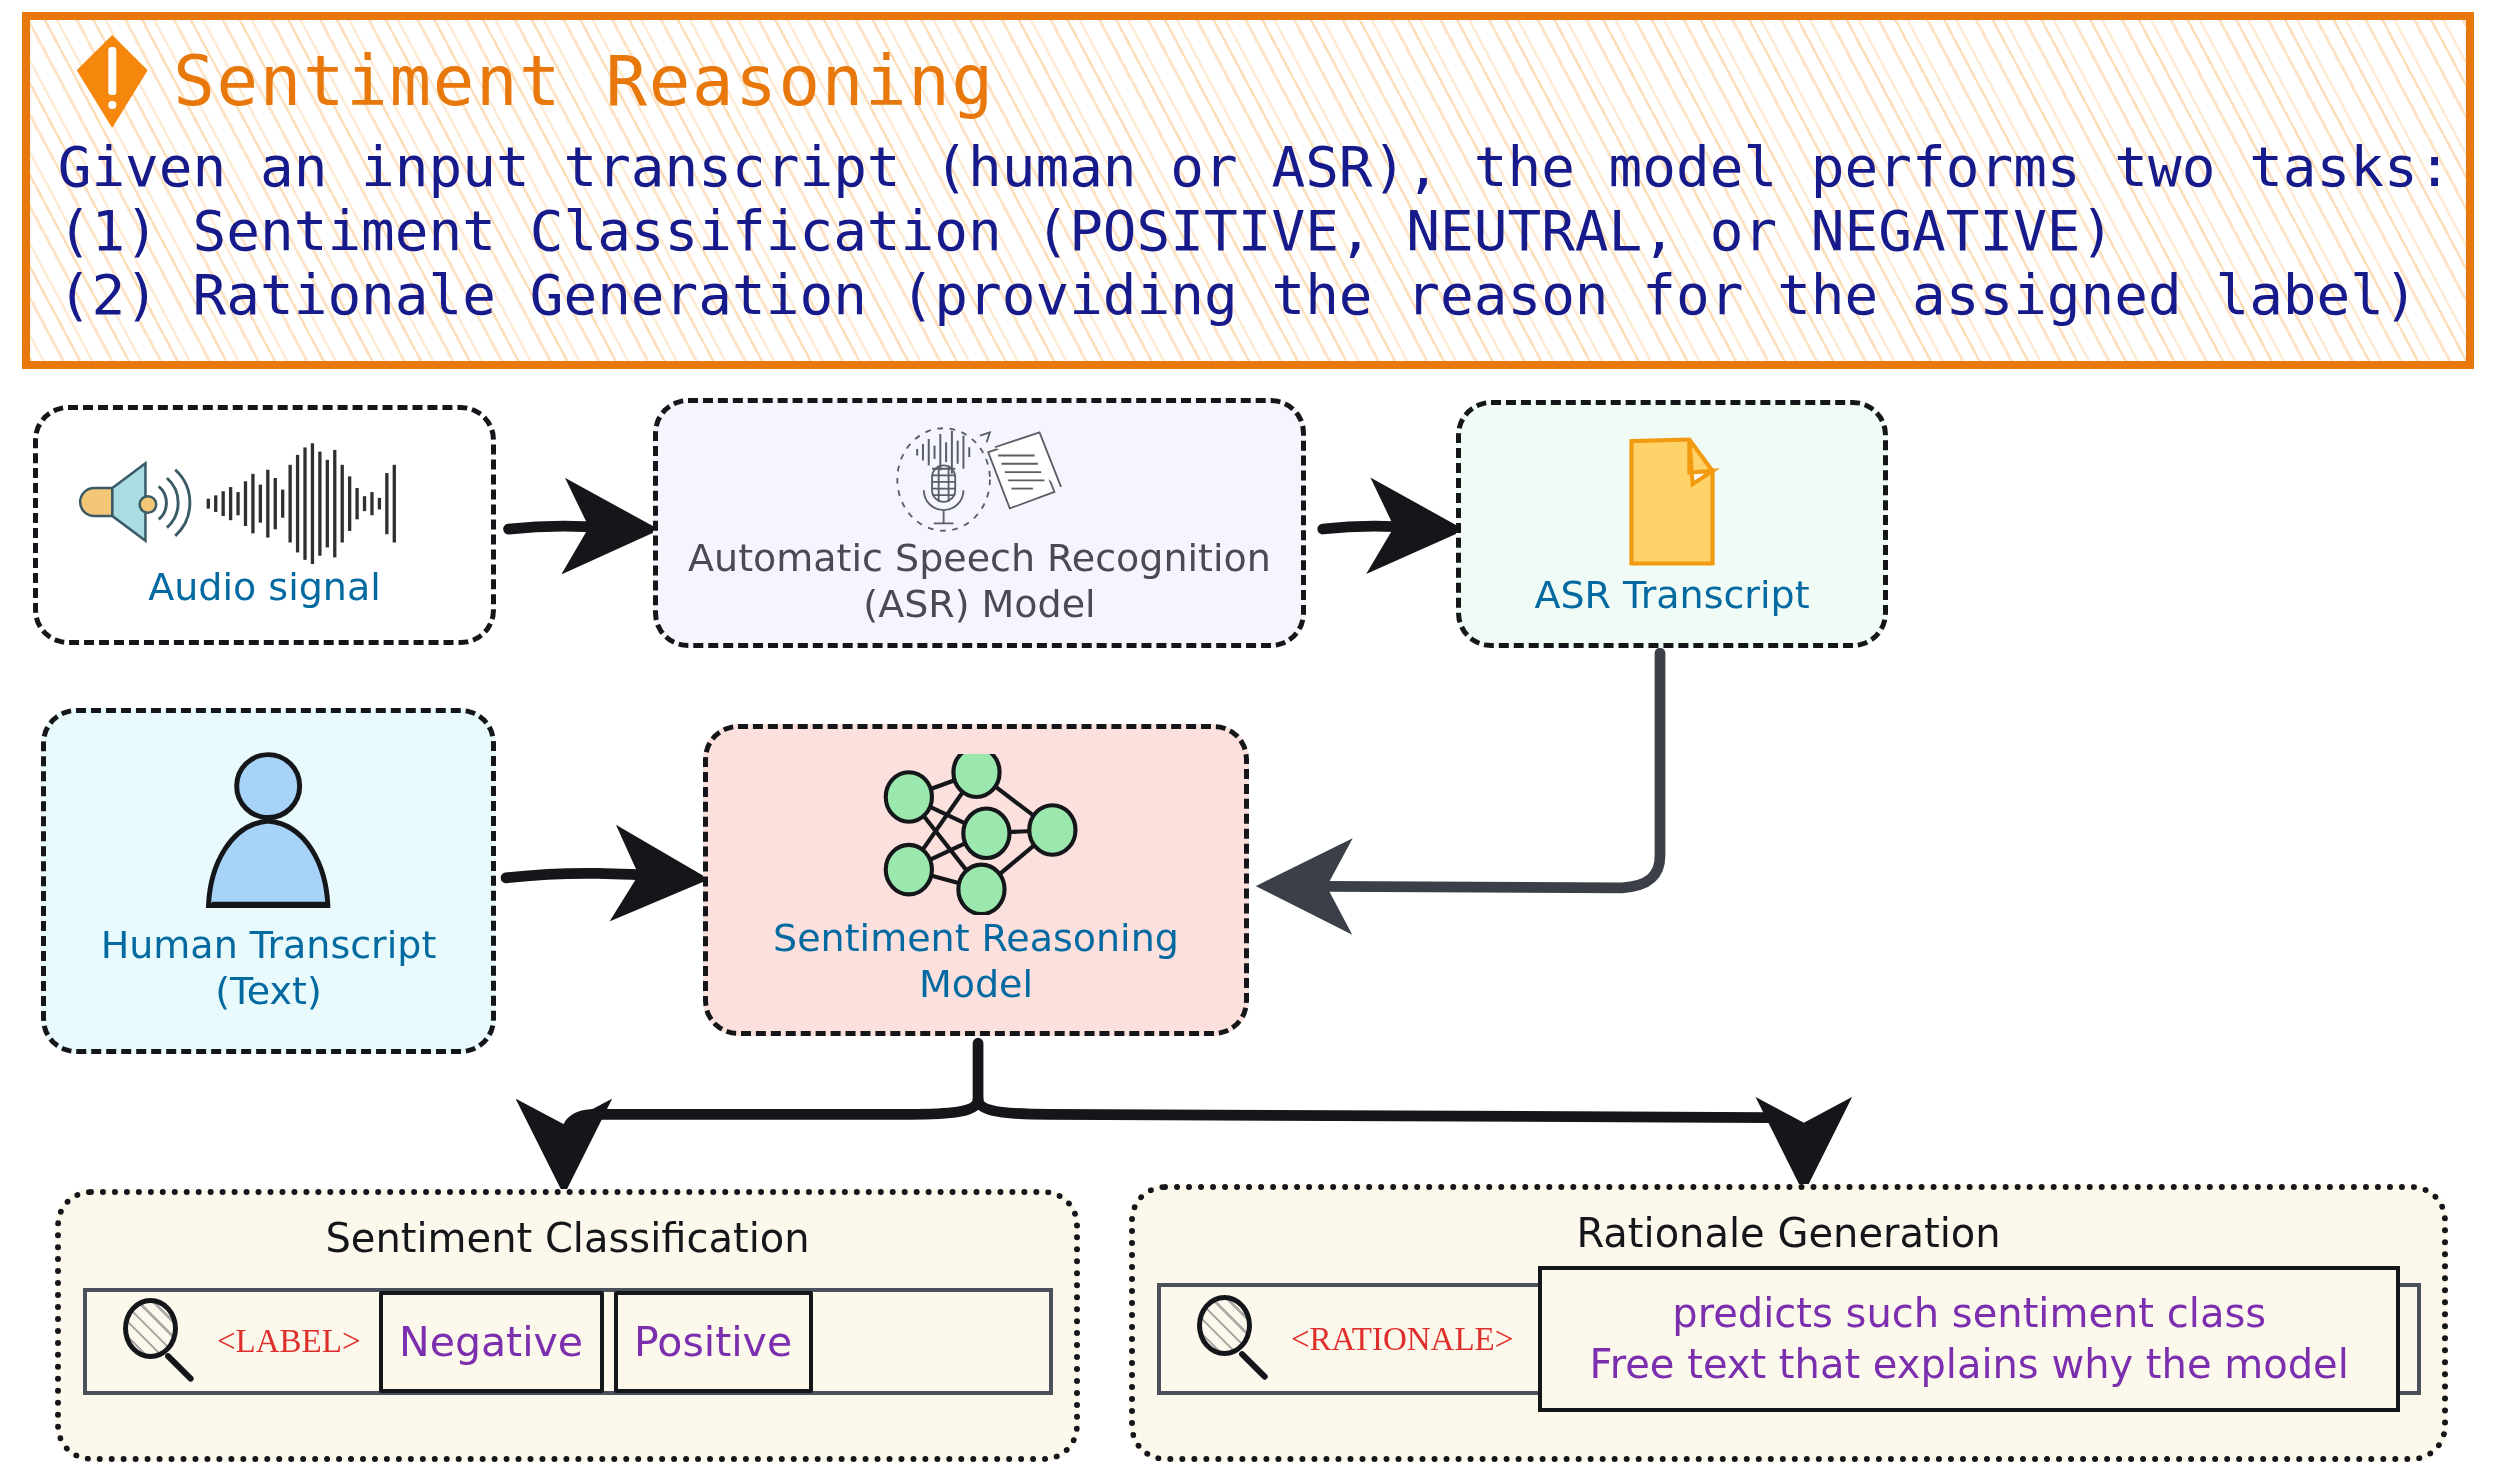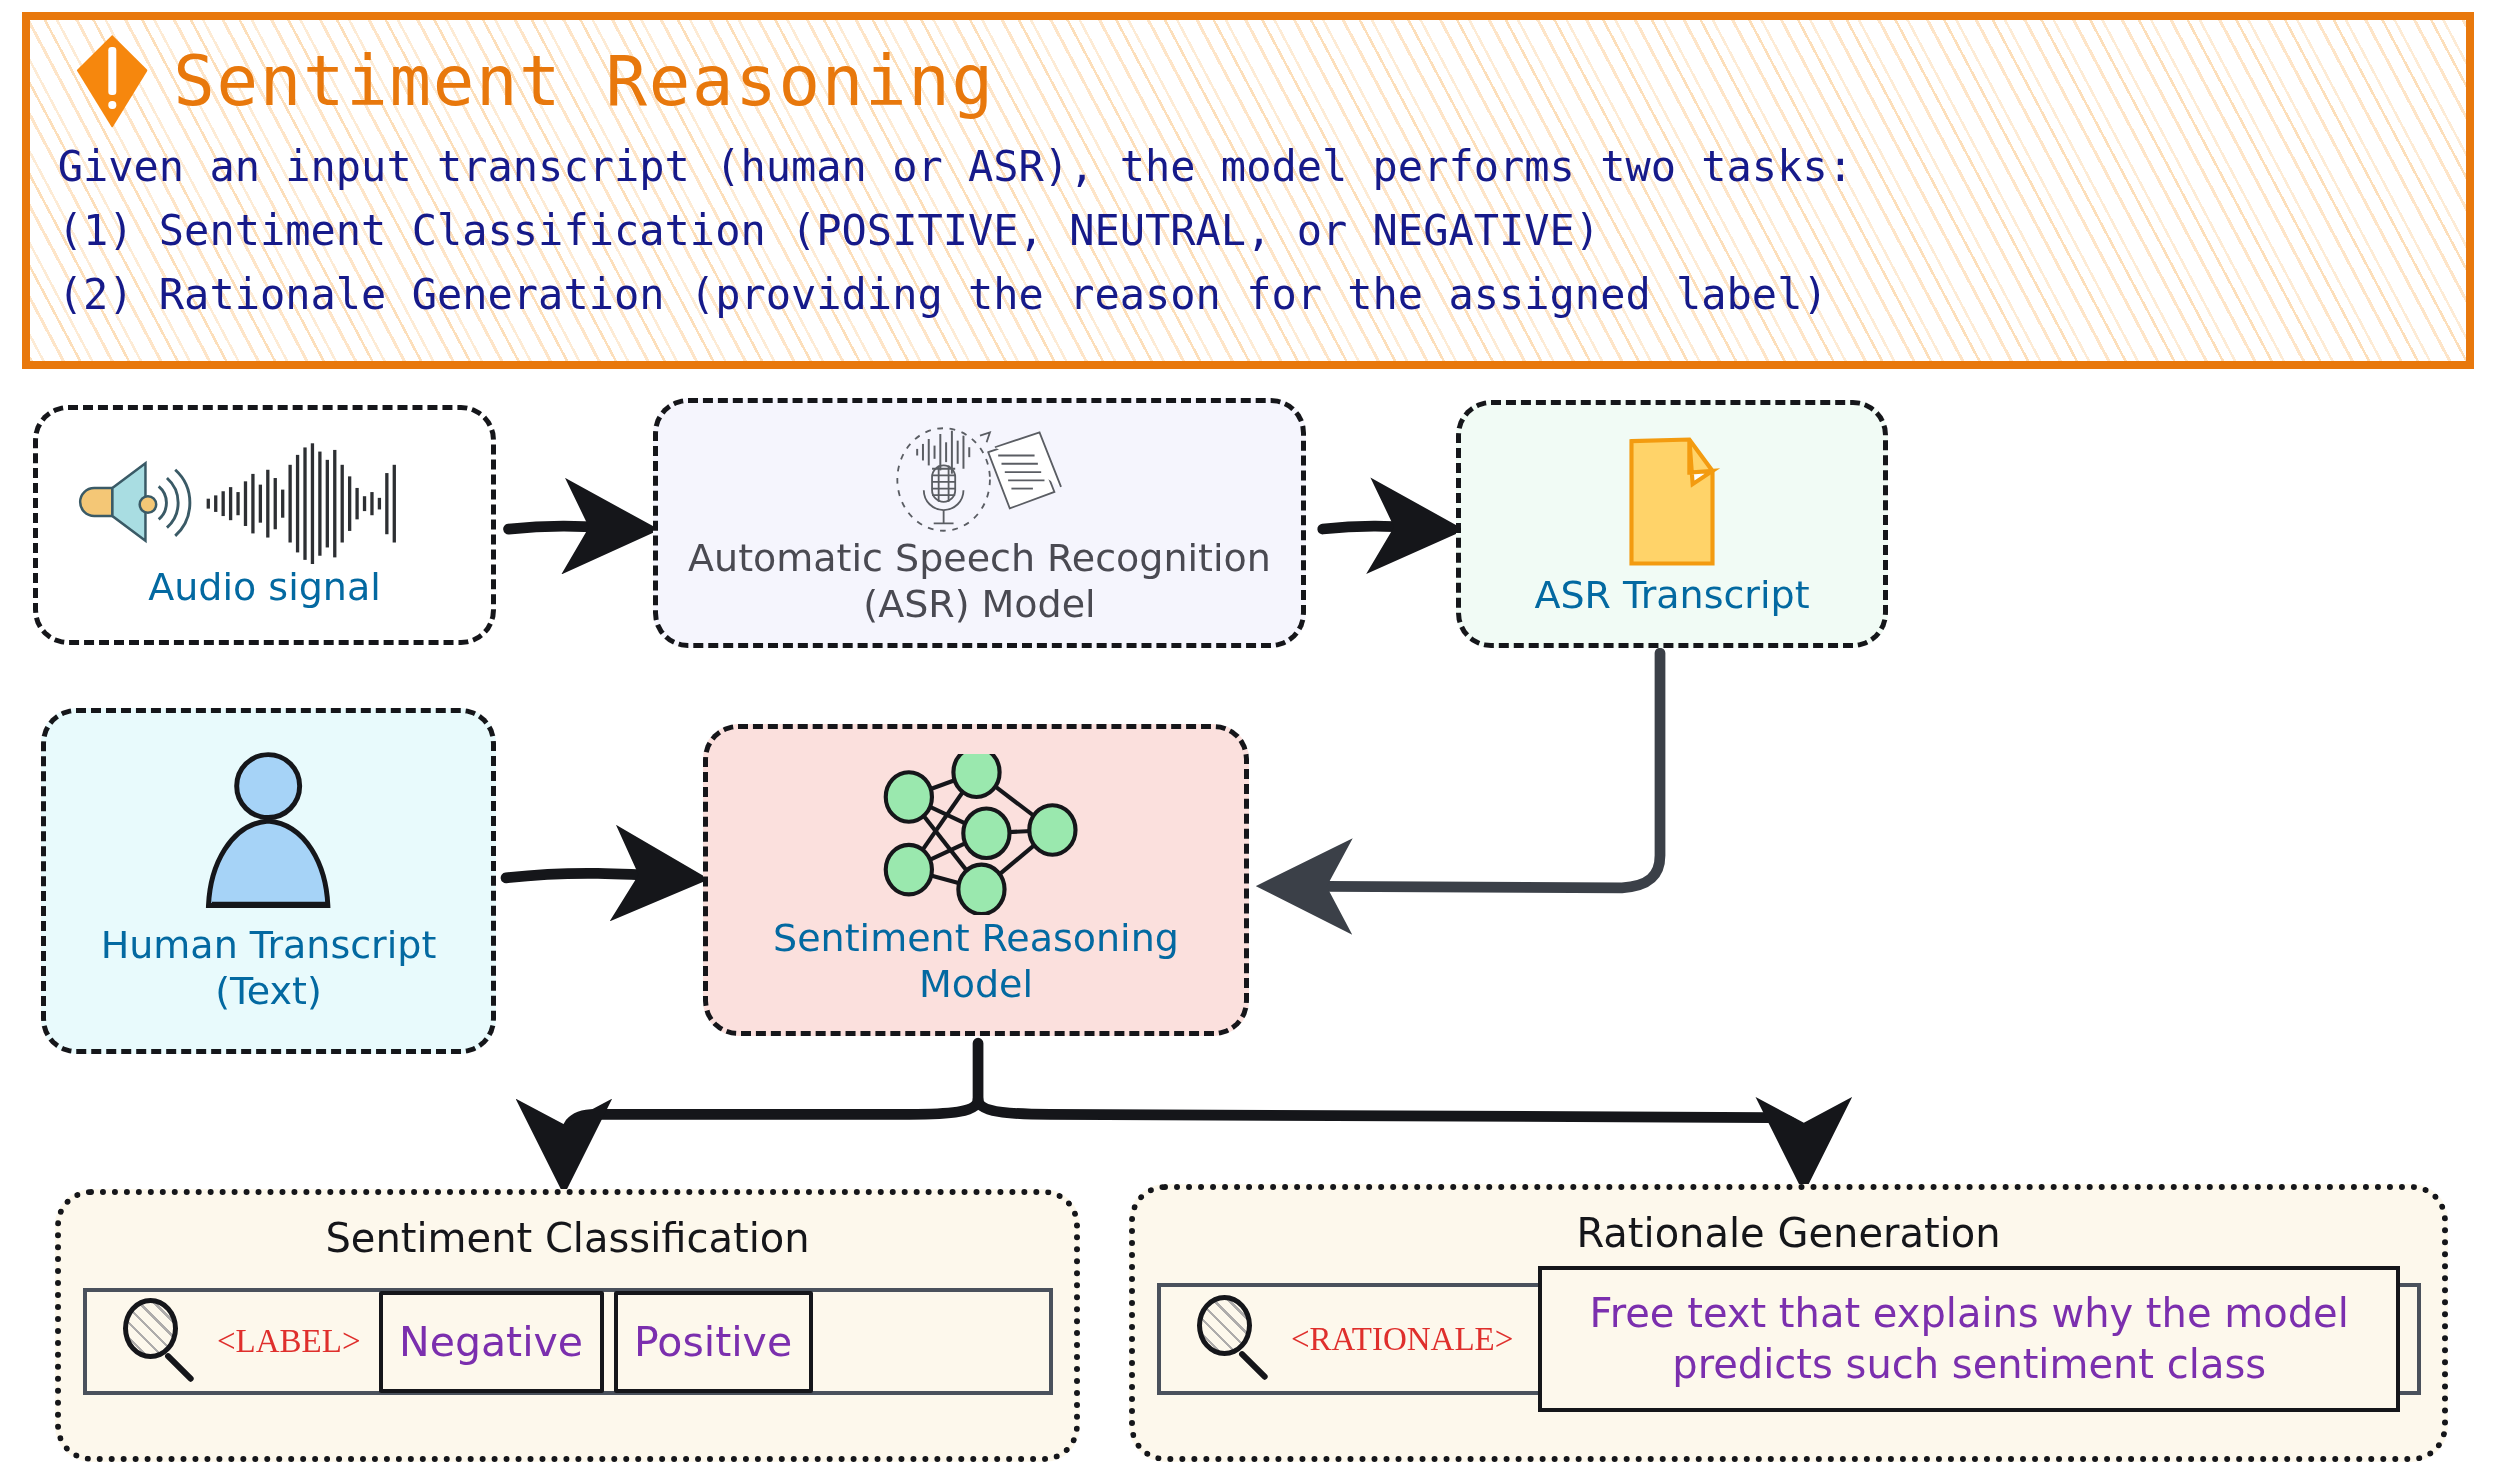--- a/index.html
+++ b/index.html
@@ -41,21 +41,21 @@
     position:absolute;left:50%;top:69px;transform:translateX(-50%);
     width:7.4px;height:7.4px;background:#ffffff;border-radius:50%;
   }
   #header-title{
     font-family:"DejaVu Sans Mono","Liberation Mono",monospace;
     font-size:69px;line-height:1;color:#e8780c;letter-spacing:1.7px;
     white-space:pre;
   }
   .header-line{
     font-family:"DejaVu Sans Mono","Liberation Mono",monospace;
-    font-size:42px;line-height:64px;color:#161a8a;white-space:pre;
+    font-size:56px;line-height:64px;color:#161a8a;white-space:pre;
     padding-left:15px;
   }
 
   
   .node{
     position:absolute;box-sizing:border-box;
     border:5.8px dashed #15161a;
     border-radius:35px;
     display:flex;flex-direction:column;align-items:center;justify-content:center;
   }
@@ -317,18 +317,18 @@
 
 <div class="panel" id="panel-rat">
   <div class="panel-title">Rationale Generation</div>
   <div class="panel-inner">
     <div class="magnifier">
       <div class="lens"></div>
         <div class="handle"></div>
     </div>
     <div class="tag-red">&lt;RATIONALE&gt;</div>
     <div id="rat-box">
+      <div>predicts such sentiment class</div>
       <div>Free text that explains why the model</div>
-      <div>predicts such sentiment class</div>
     </div>
   </div>
 </div>
 
 
 </body></html>

